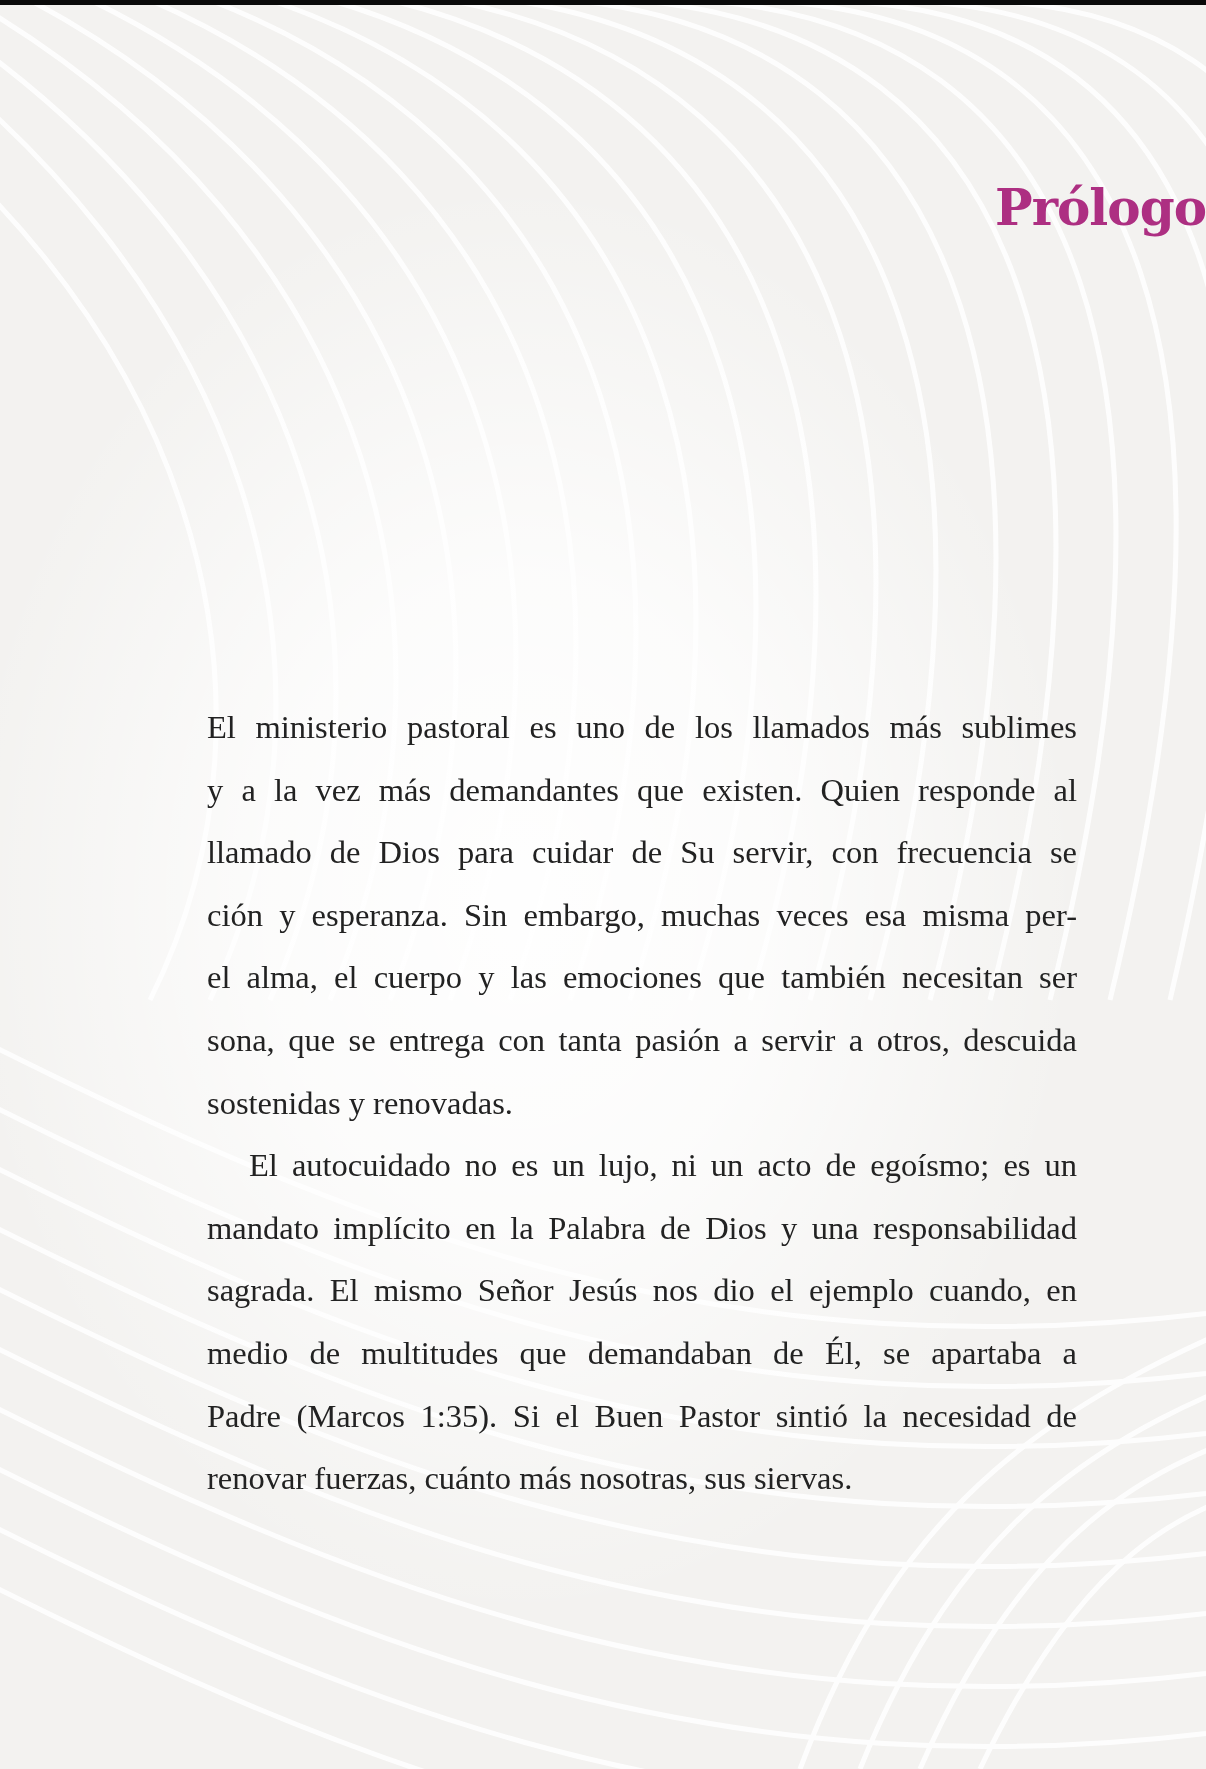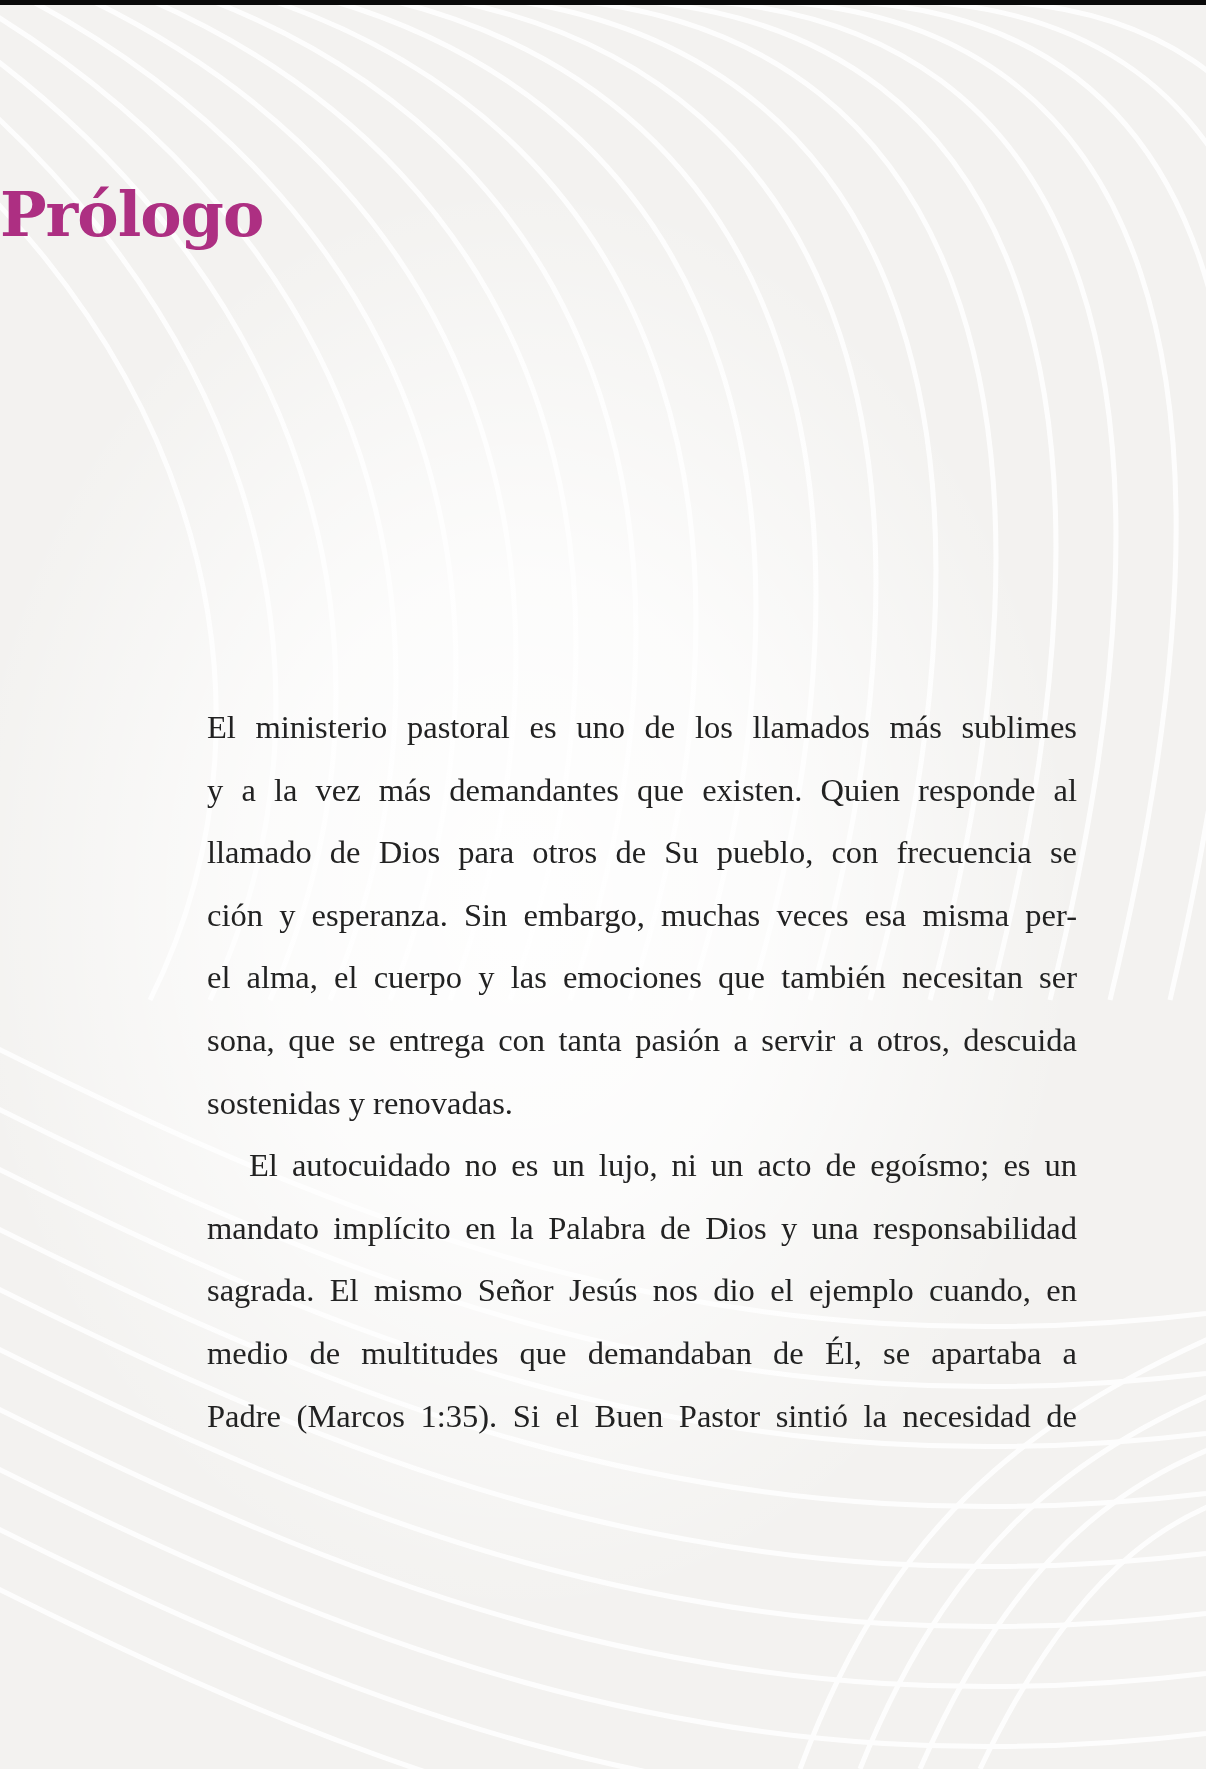--- a/index.html
+++ b/index.html
@@ -17,24 +17,24 @@
     }
     .glow {
       position: absolute; left: 0; top: 0; width: 1206px; height: 1769px; z-index: 1;
       background: radial-gradient(ellipse 560px 720px at 520px 900px, rgba(255,255,255,0.95) 0%, rgba(255,255,255,0.75) 45%, rgba(255,255,255,0) 100%);
     }
     .page {
       position: absolute; left: 0; top: 0; width: 1206px; height: 1769px; z-index: 2;
     }
     .title {
       position: absolute; left: 0; width: 1206px; top: 178px;
-      text-align: left;
+      text-align: right;
       font-family: "DejaVu Serif", serif;
       font-weight: bold;
-      font-size: 62px;
+      font-size: 50px;
       letter-spacing: -1px;
       color: #ad2f82;
       margin: 0;
     }
     .body-text {
       position: absolute; left: 168px; top: 696px; width: 870px;
       font-family: Liberation Serif, serif;
       font-size: 32.5px;
       line-height: 62.6px;
       color: #222222;
@@ -90,27 +90,28 @@
 
 <div class="glow"></div>
 
 <div class="page">
   <h1 class="title">Prólogo</h1>
 
   <div class="body-text">
     <div class="paragraph">
       <span class="line">El ministerio pastoral es uno de los llamados más sublimes</span>
       <span class="line">y a la vez más demandantes que existen. Quien responde al</span>
-      <span class="line">llamado de Dios para otros de Su pueblo, con frecuencia se</span>
+      <span class="line">llamado de Dios para cuidar de Su servir, con frecuencia se</span>
       <span class="line">ción y esperanza. Sin embargo, muchas veces esa misma per-</span>
       <span class="line">el alma, el cuerpo y las emociones que también necesitan ser</span>
       <span class="line">sona, que se entrega con tanta pasión a servir a otros, descuida</span>
       <span class="line last">sostenidas y renovadas.</span>
     </div>
     <div class="paragraph">
       <span class="line indent">El autocuidado no es un lujo, ni un acto de egoísmo; es un</span>
       <span class="line">mandato implícito en la Palabra de Dios y una responsabilidad</span>
       <span class="line">sagrada. El mismo Señor Jesús nos dio el ejemplo cuando, en</span>
       <span class="line">medio de multitudes que demandaban de Él, se apartaba a</span>
       <span class="line">Padre (Marcos 1:35). Si el Buen Pastor sintió la necesidad de</span>
+      <span class="line last">renovar fuerzas, cuánto más nosotras, sus siervas.</span>
     </div>
   </div>
 </div>
 
 </body></html>

